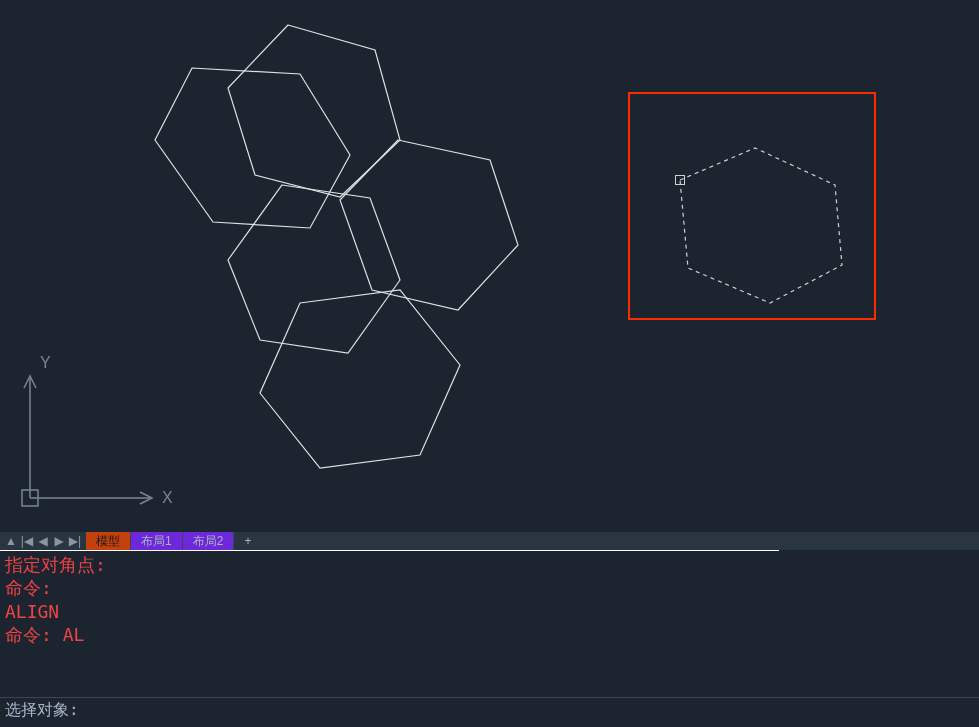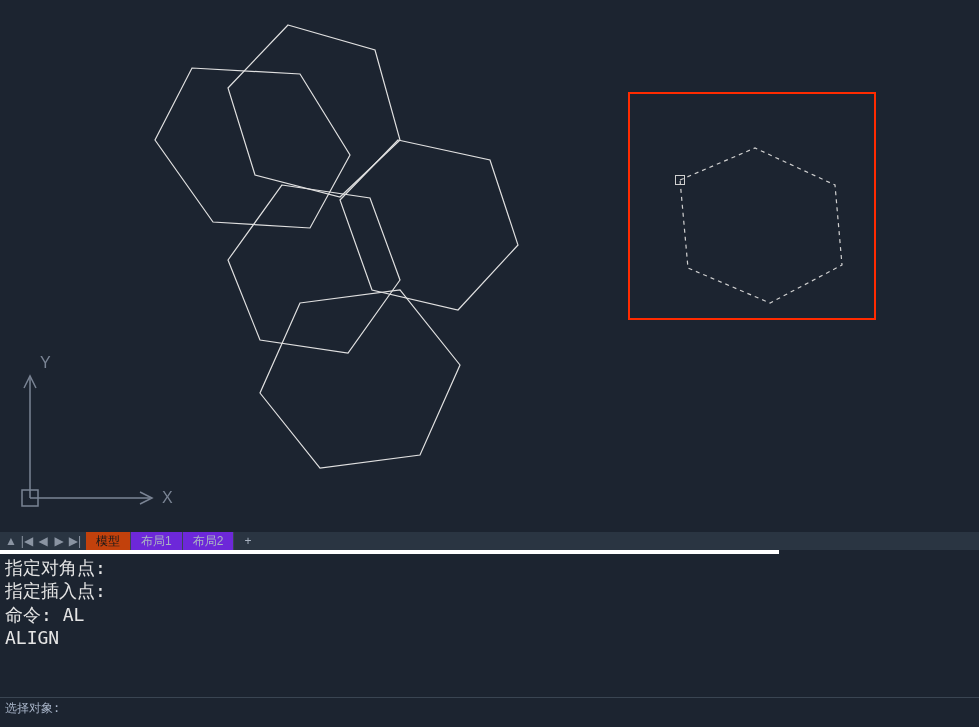--- a/index.html
+++ b/index.html
@@ -84,40 +84,40 @@
       cursor: pointer;
       color: #aab4c2;
     }
     .command-history {
       position: absolute;
       top: 550px;
       left: 0;
       width: 779px;
       height: 145px;
       background: #1c2430;
-      color: #e5e5e5;
+      color: #ef4444;
       font-size: 18px;
       font-family: "SimSun", "Microsoft YaHei", monospace;
       padding: 2px 5px;
       line-height: 1.3;
       overflow: hidden;
-      border-top: 4px solid #ffffff;
+      border-top: 1px solid #ffffff;
     }
     .command-line {
       white-space: pre;
     }
     .command-prompt {
       position: absolute;
       top: 697px;
       left: 0;
       width: 979px;
       height: 30px;
       background: #1c2430;
       color: #a8b4c8;
-      font-size: 12px;
+      font-size: 16px;
       font-family: "SimSun", "Microsoft YaHei", monospace;
       padding: 2px 5px;
       border-top: 1px solid #3a4552;
     }
   </style>
 </head>
 <body>
 
 <div class="drawing-area">
   <svg class="drawing-svg" width="979" height="532">
@@ -159,18 +159,18 @@
     <span class="tab-nav-btn">▶|</span>
   </div>
   <div class="tab active">模型</div>
   <div class="tab">布局1</div>
   <div class="tab">布局2</div>
   <div class="tab-add">+</div>
 </div>
 
 <div class="command-history">
   <div class="command-line">指定对角点:</div>
-  <div class="command-line">指定插入点:</div>
+  <div class="command-line">命令:</div>
+  <div class="command-line">ALIGN</div>
   <div class="command-line">命令: AL</div>
-  <div class="command-line">ALIGN</div>
 </div>
 
 <div class="command-prompt">选择对象:</div>
 
 </body></html>

